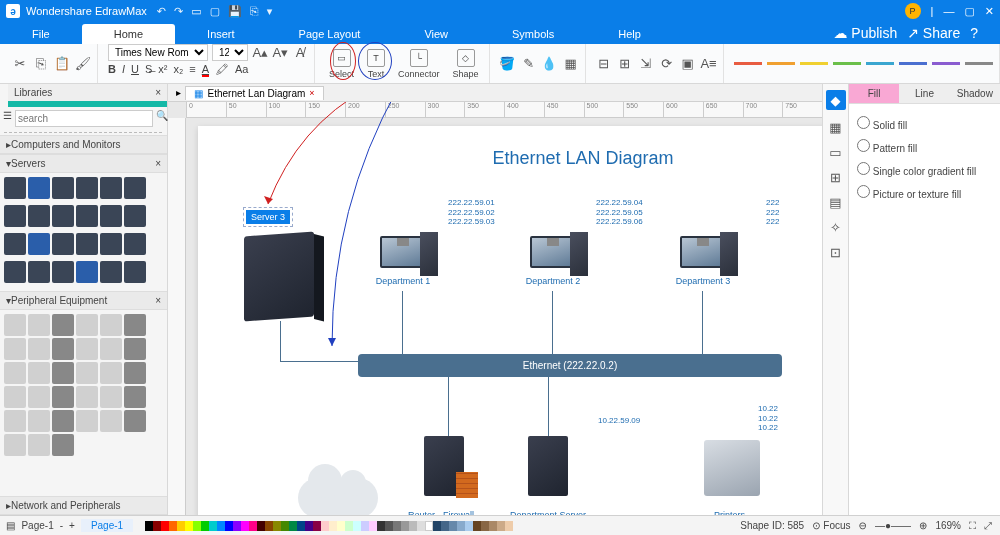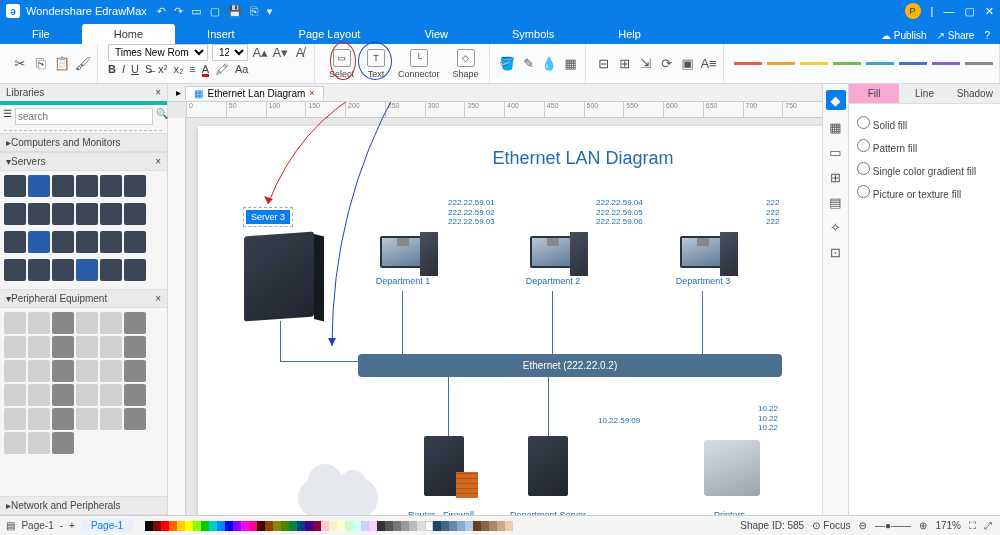--- a/index.html
+++ b/index.html
@@ -6,33 +6,33 @@
 body { width:1000px; height:535px; overflow:hidden; background:#fff; position:relative; font-size:11px; }
 .titlebar { height:22px; background:#0a7ee8; color:#fff; display:flex; align-items:center; padding:0 6px; font-size:11px; }
 .titlebar .logo { width:14px; height:14px; background:#fff; border-radius:2px; margin-right:6px; display:flex; align-items:center; justify-content:center; color:#0a7ee8; font-weight:bold; font-size:10px; }
 .titlebar .qat { display:flex; gap:8px; margin-left:10px; }
 .titlebar .qat span { opacity:.9; }
 .titlebar .right { margin-left:auto; display:flex; gap:10px; align-items:center; }
 .titlebar .avatar { width:16px; height:16px; background:#ffb400; border-radius:50%; display:flex; align-items:center; justify-content:center; font-size:9px; color:#333; }
 .menubar { height:22px; background:#0a7ee8; color:#fff; display:flex; align-items:flex-end; font-size:11px; }
 .menubar .tab { padding:4px 32px; cursor:pointer; }
 .menubar .tab.active { background:#fff; color:#333; border-radius:3px 3px 0 0; }
-.menubar .right { margin-left:auto; display:flex; gap:10px; padding-right:10px; padding-bottom:3px; font-size:10px; }
+.menubar .right { margin-left:auto; display:flex; gap:10px; padding-right:22px; padding-bottom:3px; font-size:14px; }
 .ribbon { height:40px; background:#fafbfc; border-bottom:1px solid #d8d8d8; display:flex; align-items:center; padding:0 6px; gap:4px; }
 .ribbon .group { display:flex; align-items:center; gap:5px; padding:0 6px; border-right:1px solid #e2e2e2; height:100%; }
 .ribbon .ico { width:16px; height:16px; display:flex; align-items:center; justify-content:center; color:#555; font-size:13px; }
 .ribbon select { font-size:10px; border:1px solid #ccc; padding:1px 2px; background:#fff; }
 .ribbon .vbtn { display:flex; flex-direction:column; align-items:center; font-size:9px; color:#444; padding:0 4px; gap:2px; cursor:pointer; }
 .ribbon .vbtn .icn { width:18px; height:18px; border:1px solid #999; border-radius:2px; display:flex; align-items:center; justify-content:center; }
 .ribbon .circle-annot { position:absolute; border-radius:50%; pointer-events:none; }
 .colorstrip { display:flex; gap:4px; align-items:center; }
 .colorstrip i { width:28px; height:3px; display:block; }
 .workspace { display:flex; height:431px; }
 .leftpanel { width:168px; background:#f5f5f5; border-right:1px solid #d8d8d8; display:flex; flex-direction:column; font-size:10px; color:#444; }
-.leftpanel .hdr { padding:3px 6px; background:#eee; border-bottom:4px solid #14b8a6; font-size:10px; display:flex; align-items:center; justify-content:space-between; }
+.leftpanel .hdr { padding:3px 6px; background:#eee; border-bottom:6px solid #14b8a6; font-size:10px; display:flex; align-items:center; justify-content:space-between;margin-left:8px; }
 .leftpanel .search { display:flex; padding:3px; gap:3px; }
 .leftpanel .search input { flex:1; font-size:10px; padding:2px; border:1px solid #ccc; }
 .leftpanel .section { padding:3px 6px; background:#eaeaea; border-top:1px solid #ddd; border-bottom:1px solid #ddd; cursor:pointer; display:flex; align-items:center; }
 .leftpanel .shapes { display:flex; flex-wrap:wrap; padding:4px; gap:2px; overflow:hidden; }
 .leftpanel .shapes .sh { width:22px; height:22px; background:#3a4556; border-radius:2px; }
 .leftpanel .shapes.periph .sh { background:#d0d0d0; }
 .leftpanel .shapes.periph .sh:nth-child(3n){ background:#888; }
 .canvas-area { flex:1; position:relative; background:#e8e8e8; display:flex; flex-direction:column; }
 .tabbar { height:18px; background:#f0f0f0; border-bottom:1px solid #d0d0d0; display:flex; align-items:center; font-size:10px; padding-left:8px; gap:4px; }
 .tabbar .doctab { background:#fff; padding:1px 8px; border:1px solid #ccc; border-bottom:none; display:flex; align-items:center; gap:4px; }
@@ -446,17 +446,17 @@
       <i style="background:#a86"></i>
       <i style="background:#ca8"></i>
       <i style="background:#eca"></i>
   </div>
   <div class="right">
     <span>Shape ID: 585</span>
     <span>⊙ <span>Focus</span></span>
     <span>⊖</span>
     <span>—●——</span>
     <span>⊕</span>
-    <span>171%</span>
+    <span>169%</span>
     <span>⛶</span>
     <span>⤢</span>
   </div>
 </div>
 
 </body></html>

